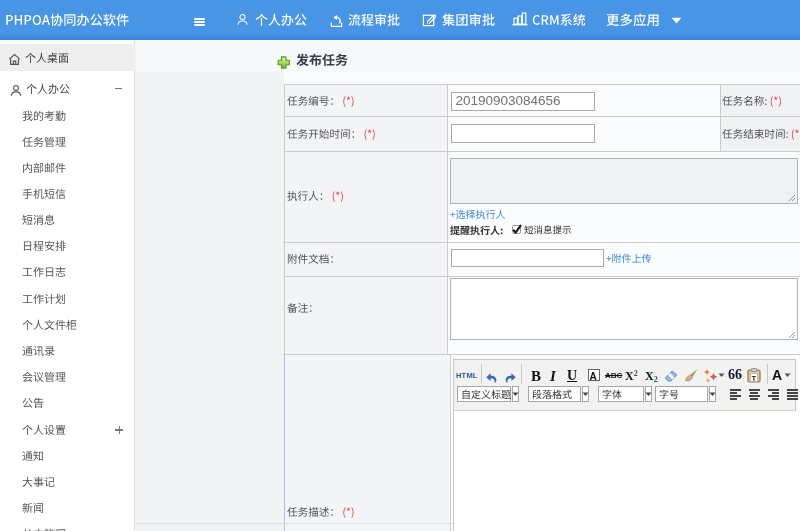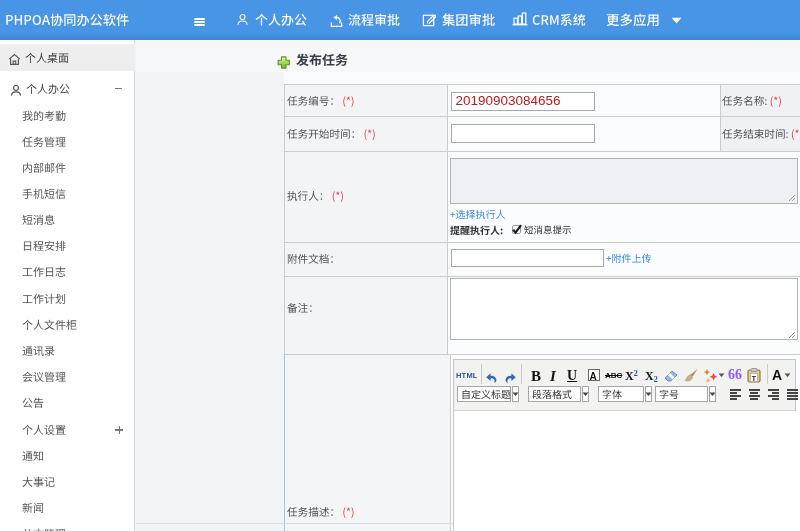--- a/index.html
+++ b/index.html
@@ -500,21 +500,21 @@
   </svg>
 <svg style="position:absolute;left:287.4px;top:300.0px;overflow:visible" width="36" height="16">
     <g transform="translate(0.00,11.87) scale(0.01060,-0.01060)" fill="#4d4f52">
       <use href="#gr5907" x="0"></use>
       <use href="#gr6ce8" x="1000"></use>
       <use href="#grff1a" x="2000"></use>
       <use href="#gr0020" x="3000"></use>
     </g>
   </svg>
 <div style="position:absolute;left:451.0px;top:91.5px;width:144.0px;height:19.0px;background:#fff;border:1px solid #a9a9a9"></div>
-<div style="position:absolute;left:455.5px;top:93px;font:13.5px 'Liberation Sans',sans-serif;color:#b91c1c">20190903084656</div>
+<div style="position:absolute;left:455.5px;top:93px;font:13.5px 'Liberation Sans',sans-serif;color:#737373">20190903084656</div>
 <div style="position:absolute;left:451.0px;top:123.5px;width:144.0px;height:19.0px;background:#fff;border:1px solid #a9a9a9"></div>
 <div style="position:absolute;left:449.5px;top:157.5px;width:348.0px;height:46.0px;background:#eef0f3;border:1px solid #b0b4ba"></div>
 <svg style="position:absolute;left:788px;top:194px" width="8" height="8" viewBox="0 0 8 8" stroke="#999" stroke-width="1">
     <path d="M7 1 1 7M7 4 4 7"></path>
   </svg>
 <svg style="position:absolute;left:450.0px;top:206.5px;overflow:visible" width="58" height="15">
     <g transform="translate(0.00,11.15) scale(0.01000,-0.01000)" fill="#3584d8">
       <use href="#gr002b" x="0"></use>
       <use href="#gr9009" x="555"></use>
       <use href="#gr62e9" x="1555"></use>
@@ -608,21 +608,21 @@
     <path d="M6.5 6.7 3.5 8.7c-1.2.8-1 2.6-2.2 3.8 2.2.9 4.8.5 6-1.2l1.2-1.7z" fill="#d2b075" stroke="#97968f" stroke-width="0.7"></path>
   </svg>
 <svg style="position:absolute;left:703px;top:368px" width="15" height="15" viewBox="0 0 15 15" fill="#e87c1e">
     <path d="M4 1l1 2.2L7.2 4 5 5l-1 2.2L3 5 .8 4 3 3.2z"></path>
     <path d="M10.5 5l1.2 2.6 2.6 1.2-2.6 1.2-1.2 2.6-1.2-2.6L6.7 8.8l2.6-1.2z" fill="#d9534f"></path>
     <path d="M5 10l.8 1.7 1.7.8-1.7.8L5 15l-.8-1.7-1.7-.8 1.7-.8z" fill="#f0ad4e"></path>
   </svg>
 <svg style="position:absolute;left:718px;top:373px" width="7" height="5" viewBox="0 0 7 5">
     <path d="M0.5 0.5l3 3.5 3-3.5z" fill="#555"></path>
   </svg>
-<div style="position:absolute;left:728px;top:367px;font:bold 14px 'Liberation Serif',serif;color:#8b5cf6">66</div>
+<div style="position:absolute;left:728px;top:367px;font:bold 14px 'Liberation Serif',serif;color:#0f172a">66</div>
 <svg style="position:absolute;left:747px;top:368px" width="14" height="15" viewBox="0 0 14 15">
     <rect x="1" y="2" width="12" height="12" rx="1.5" fill="#e3c99a" stroke="#9a7634" stroke-width="1.2"></rect>
     <rect x="4" y="0.5" width="6" height="3" rx="1" fill="#c9c9c9" stroke="#8a8a8a" stroke-width="0.8"></rect>
     <rect x="3.5" y="5.5" width="7" height="8" fill="#fdfdfd" stroke="#a0a0a0" stroke-width="0.6"></rect>
     <text x="7" y="12.5" font-size="7" font-weight="bold" text-anchor="middle" fill="#111" font-family="Liberation Sans">T</text>
   </svg>
 <div style="position:absolute;left:766.5px;top:364.0px;width:1.0px;height:20.0px;background:#c9c9c9"></div>
 <div style="position:absolute;left:772px;top:367px;font:bold 14px 'Liberation Sans',sans-serif;color:#111">A</div>
 <svg style="position:absolute;left:784px;top:373px" width="7" height="5" viewBox="0 0 7 5">
     <path d="M0.5 0.5l3 3.5 3-3.5z" fill="#555"></path>

